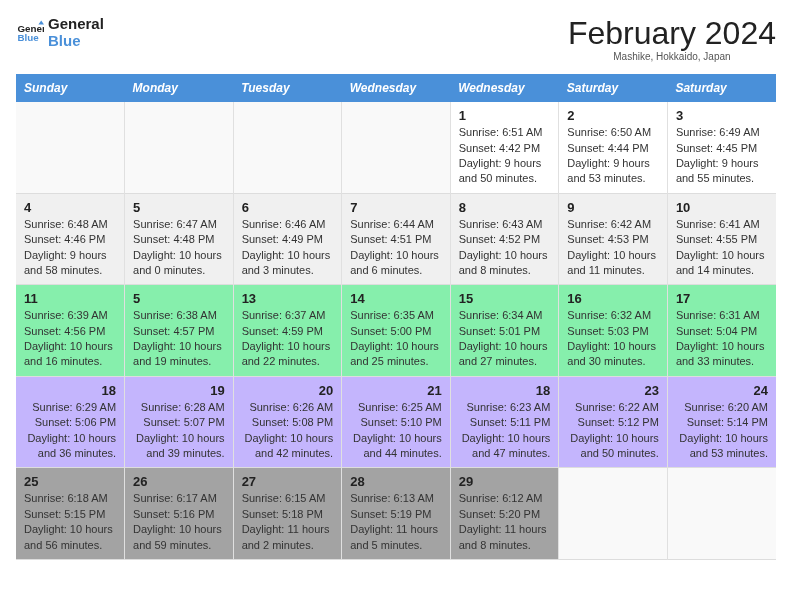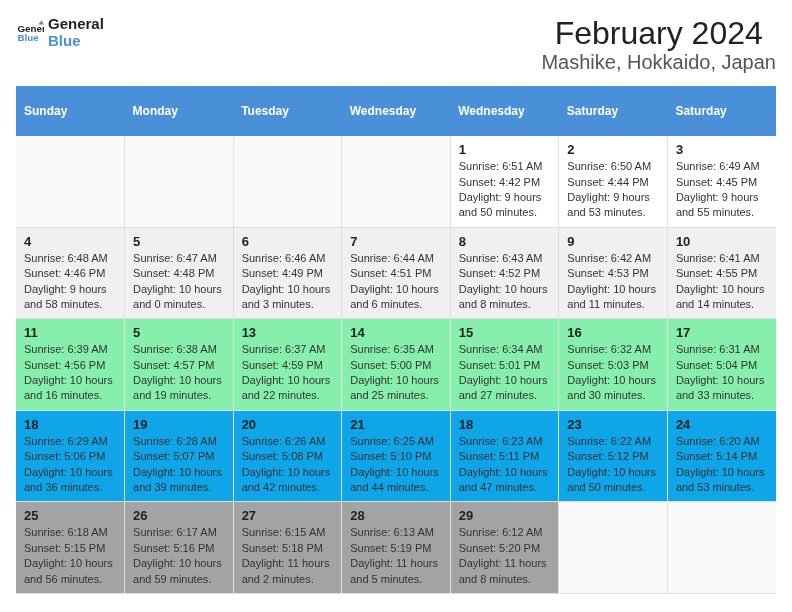--- a/index.html
+++ b/index.html
@@ -28,35 +28,36 @@
     .title-area {
       text-align: center;
     }
     .main-title {
       font-size: 32px;
       font-weight: 300;
       color: #222;
       line-height: 1.1;
     }
     .subtitle {
-      font-size: 20px;
+      font-size: 10px;
       color: #555;
     }
     table {
       width: 100%;
       border-collapse: collapse;
       font-size: 11px;
     }
     thead tr th {
       background: #4a90d9;
       color: #fff;
       text-align: left;
-      padding: 18px 8px;
+      padding: 7px 8px;
       font-size: 12px;
       font-weight: bold;
+      font-style: italic;
     }
     tbody tr {
       border-bottom: 1px solid #ddd;
     }
     tbody tr:nth-child(odd) {
       background: #fff;
     }
     tbody tr:nth-child(even) {
       background: #f5f5f5;
     }
@@ -78,21 +79,21 @@
     }
     .day-detail {
       color: #333;
       line-height: 1.4;
       font-size: 11px;
     }
     
     .week-row-1 td { background: #fff; }
     .week-row-2 td { background: #f0f0f0; }
     .week-row-3 td { background: #86efac; }
-    .week-row-4 td { background: #0ea5e9; }
+    .week-row-4 td { background: #c4b5fd; text-align: right; }
     .week-row-5 td { background: #a3a3a3; }
   </style>
 </head>
 <body>
 
 <div class="header-area">
   <div class="logo">
     <svg class="logo-icon" viewBox="0 0 40 40">
       <text x="2" y="18" font-size="14" font-weight="bold" fill="#222">General</text>
       <text x="2" y="32" font-size="14" font-weight="bold" fill="#4a90d9">Blue</text>

